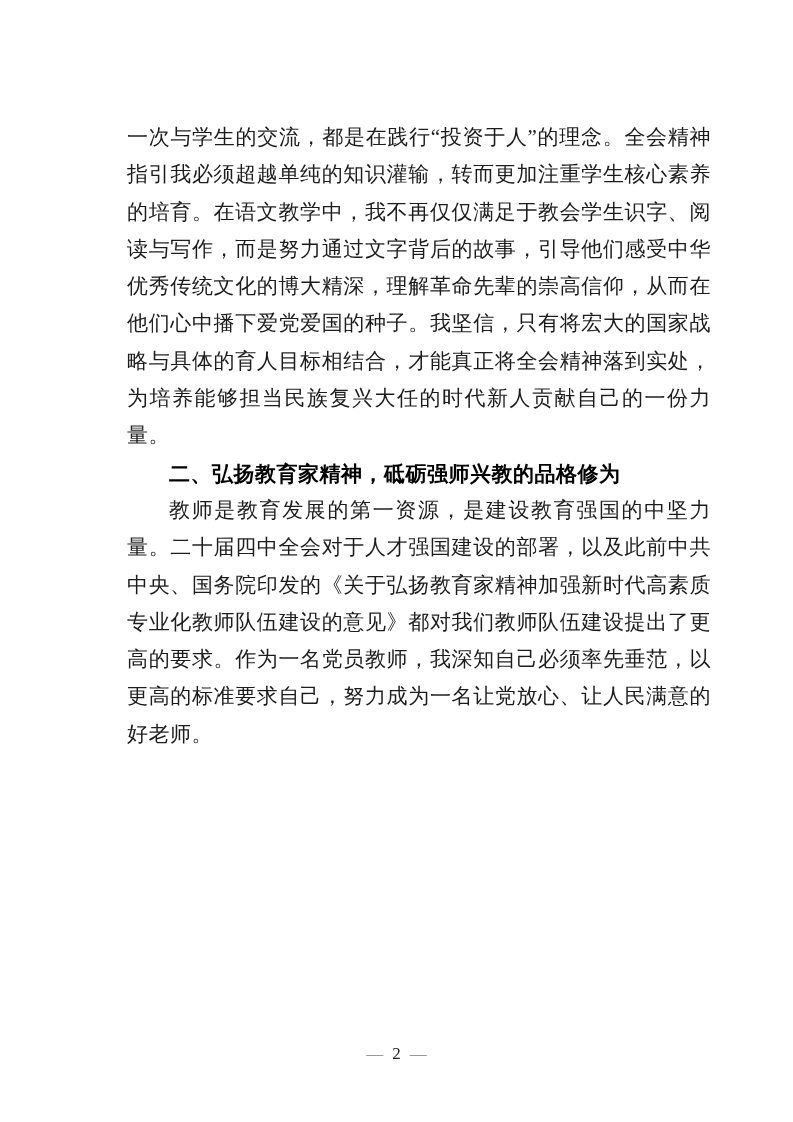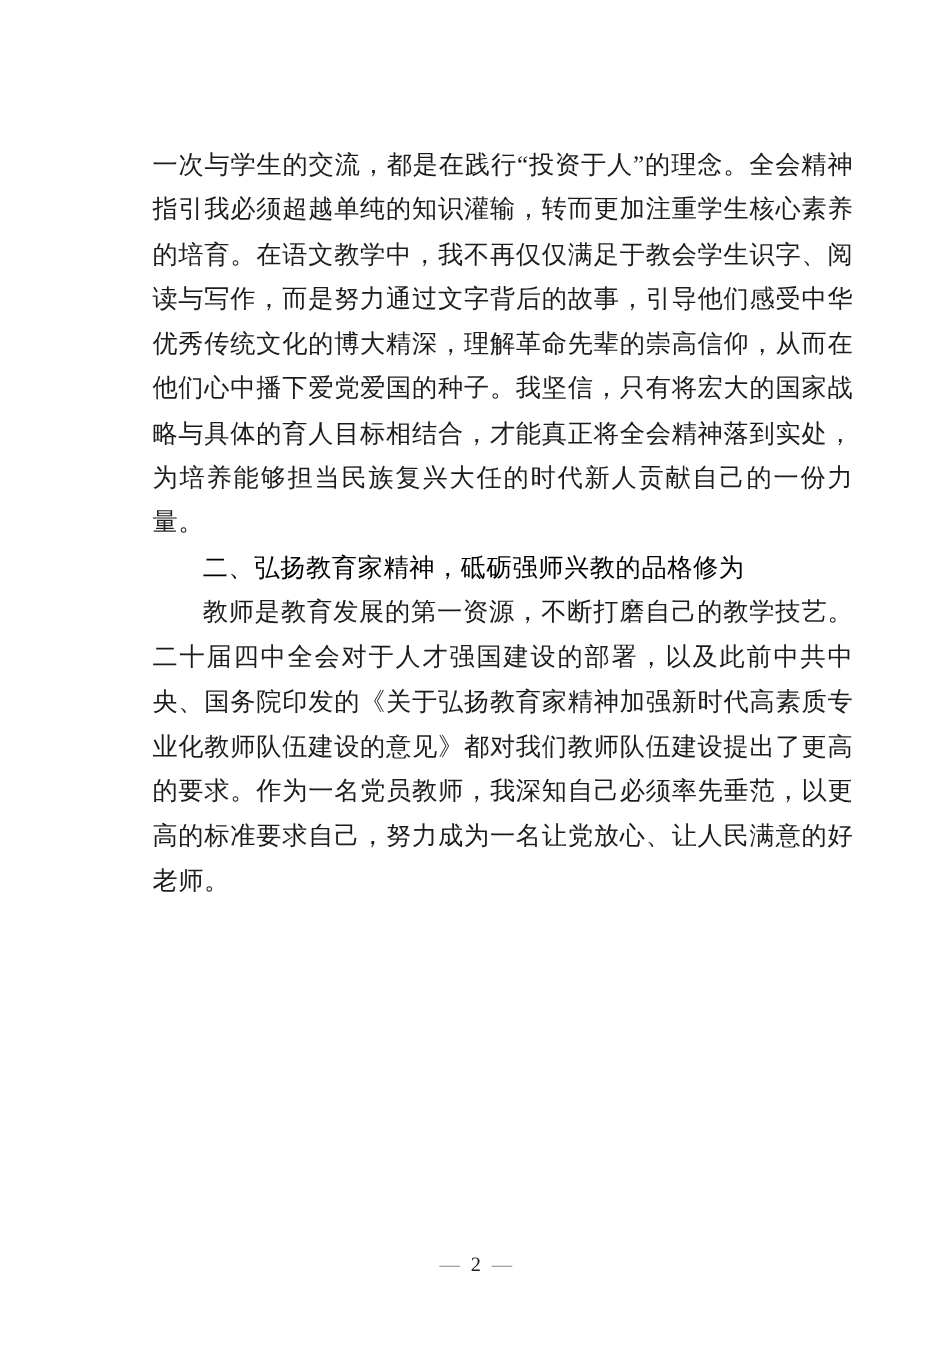--- a/index.html
+++ b/index.html
@@ -32,21 +32,21 @@
     text-indent: 2em;
     letter-spacing: 0.5px;
     word-break: break-all;
   }
   .body-para.no-indent {
     text-indent: 0;
   }
   .section-heading {
     margin: 0;
     font-family: "Liberation Sans", "DejaVu Sans", sans-serif;
-    font-weight: 400;
+    font-weight: 700;
     font-size: 21px;
     line-height: 37.3px;
     color: #000000;
     text-indent: 2em;
     letter-spacing: 0.5px;
   }
   .page-footer {
     position: absolute;
     left: 0;
     right: 0;
@@ -68,21 +68,21 @@
 <body>
 
 <div class="page">
 
   <div class="text-block">
 
     <p class="body-para no-indent">一次与学生的交流，都是在践行“投资于人”的理念。全会精神指引我必须超越单纯的知识灌输，转而更加注重学生核心素养的培育。在语文教学中，我不再仅仅满足于教会学生识字、阅读与写作，而是努力通过文字背后的故事，引导他们感受中华优秀传统文化的博大精深，理解革命先辈的崇高信仰，从而在他们心中播下爱党爱国的种子。我坚信，只有将宏大的国家战略与具体的育人目标相结合，才能真正将全会精神落到实处，为培养能够担当民族复兴大任的时代新人贡献自己的一份力量。</p>
 
     <h2 class="section-heading">二、弘扬教育家精神，砥砺强师兴教的品格修为</h2>
 
-    <p class="body-para">教师是教育发展的第一资源，不断打磨自己的教学技艺。二十届四中全会对于人才强国建设的部署，以及此前中共中央、国务院印发的《关于弘扬教育家精神加强新时代高素质专业化教师队伍建设的意见》都对我们教师队伍建设提出了更高的要求。作为一名党员教师，我深知自己必须率先垂范，以更高的标准要求自己，努力成为一名让党放心、让人民满意的好老师。</p>
+    <p class="body-para">教师是教育发展的第一资源，是建设教育强国的中坚力量。二十届四中全会对于人才强国建设的部署，以及此前中共中央、国务院印发的《关于弘扬教育家精神加强新时代高素质专业化教师队伍建设的意见》都对我们教师队伍建设提出了更高的要求。作为一名党员教师，我深知自己必须率先垂范，以更高的标准要求自己，努力成为一名让党放心、让人民满意的好老师。</p>
 
 
   </div>
 
   <div class="page-footer">
     <span class="footer-dash">—</span><span class="page-number">2</span><span class="footer-dash">—</span>
   </div>
 
 </div>
 

